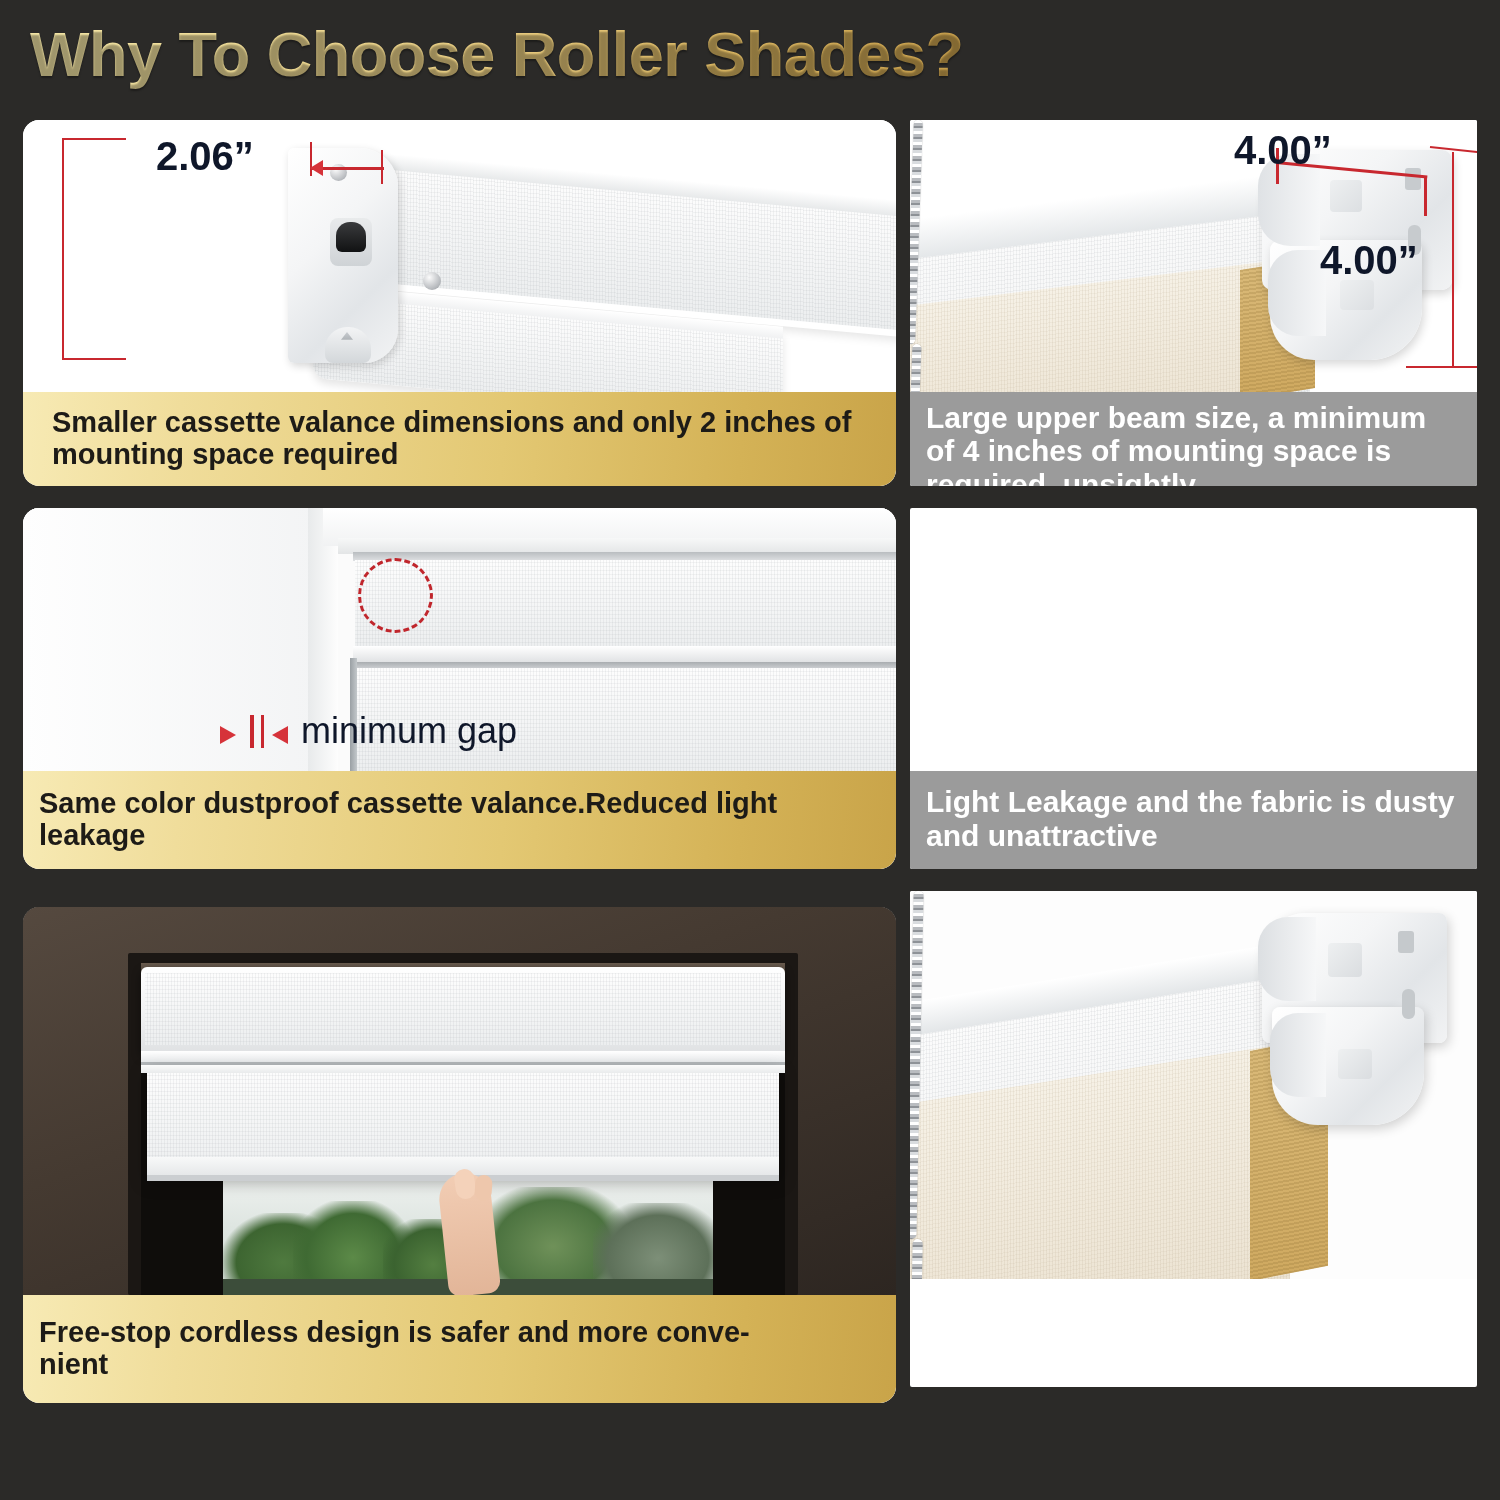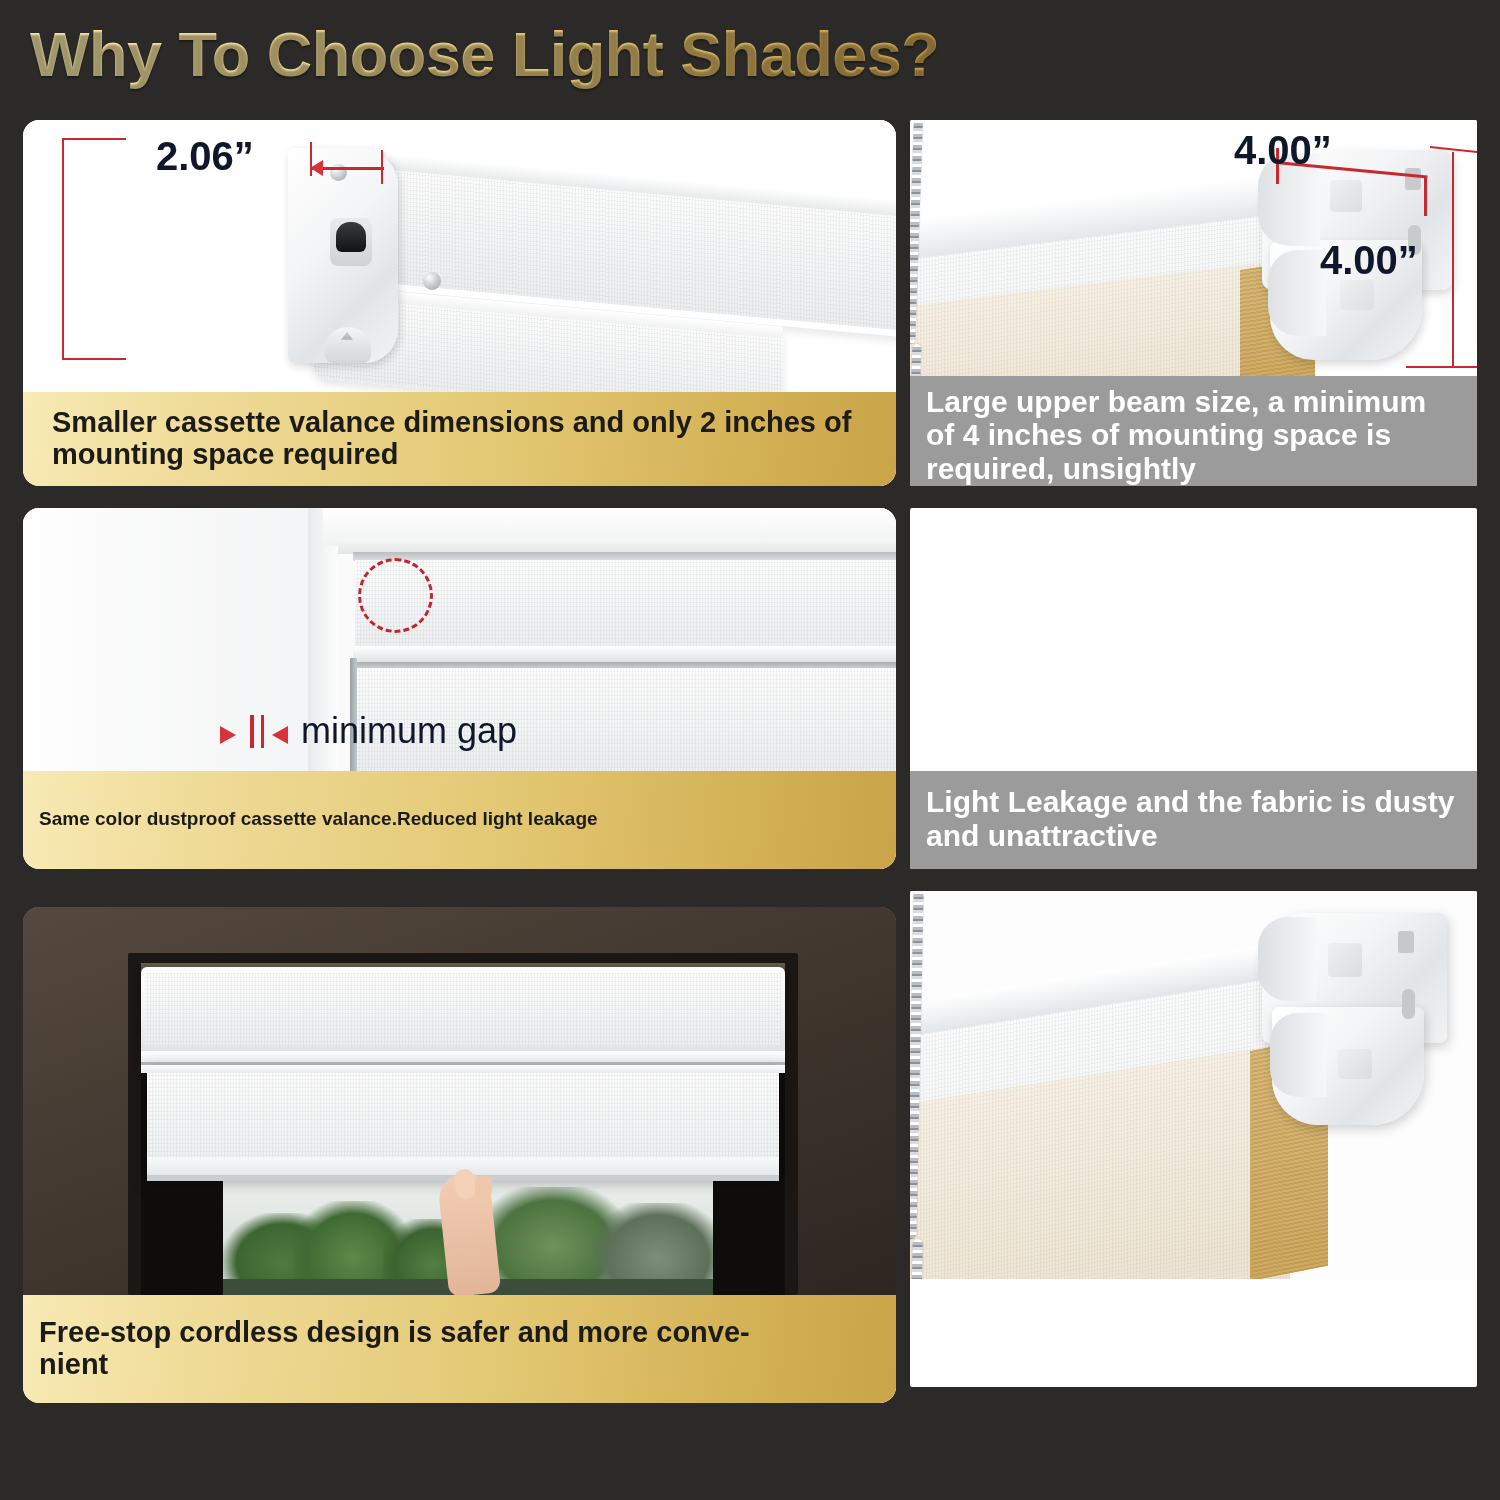--- a/index.html
+++ b/index.html
@@ -77,21 +77,21 @@
   .bead{
     background:
       repeating-linear-gradient(180deg,#ffffff 0 3px,#b9bcc0 3px 6px,#8e9297 6px 8px,#d9dcdf 8px 11px);
     border-radius:5px;
     box-shadow:0 0 1px rgba(0,0,0,.4);
   }
 </style>
 </head>
 <body>
 
-<div class="page-title">Why To Choose Light Shades?</div>
+<div class="page-title">Why To Choose Roller Shades?</div>
 
 <div class="grid">
 
   <div class="panel gold" style="left:23px; top:120px; width:873px; height:366px;">
 
     <div class="photo" style="height:272px;">
 
       <div class="art" style="left:275px; top:32px; width:700px; height:130px; transform:skewY(5.2deg); transform-origin:left top;
            border-radius:6px 10px 10px 4px; box-shadow:0 4px 10px rgba(0,0,0,.10);"></div>
       <div class="art fab-white" style="left:280px; top:34px; width:690px; height:122px; transform:skewY(5.2deg); transform-origin:left top;
@@ -171,21 +171,21 @@
       <div class="tick" style="left:514px; top:56px; width:3px; height:40px;"></div>
       <div class="dim-line" style="left:366px; top:41px; width:152px; height:3px; transform:rotate(5.5deg); transform-origin:left center;"></div>
       <div class="dim-txt" style="left:324px; top:8px; font-size:40px;">4.00”</div>
 
       <div class="dim-line" style="left:542px; top:32px; width:2px; height:215px;"></div>
       <div class="dim-line" style="left:520px; top:26px; width:48px; height:2px; transform:rotate(6deg); transform-origin:left center;"></div>
       <div class="dim-line" style="left:496px; top:246px; width:72px; height:2px;"></div>
       <div class="dim-txt" style="left:410px; top:118px; font-size:40px;">4.00”</div>
     </div>
 
-    <div class="caption gray" style="top:256px; height:120px; font-size:30px;">Large upper beam size, a minimum of 4 inches of mounting space is required, unsightly</div>
+    <div class="caption gray" style="top:272px; height:120px; font-size:30px;">Large upper beam size, a minimum of 4 inches of mounting space is required, unsightly</div>
   </div>
 
   <div class="panel gold" style="left:23px; top:508px; width:873px; height:361px;">
 
     <div class="photo" style="height:263px; background:#fbfbfb;">
 
       <div class="art" style="left:0; top:0; width:300px; height:263px; background:linear-gradient(90deg,#fefefe,#f3f4f5);"></div>
       <div class="art" style="left:285px; top:0; width:30px; height:263px; background:linear-gradient(90deg,#e8eaeb,#fdfdfd);"></div>
       <div class="art" style="left:300px; top:0; width:573px; height:38px; background:linear-gradient(180deg,#ffffff,#f1f2f3);"></div>
       <div class="art" style="left:315px; top:30px; width:558px; height:16px; background:linear-gradient(180deg,#f7f8f8,#e3e5e6);"></div>
@@ -203,21 +203,21 @@
 
       <div class="dashed-circle" style="left:335px; top:50px; width:75px; height:75px;"></div>
 
       <div class="arrow-r" style="left:197px; top:218px;"></div>
       <div class="dim-line" style="left:227px; top:207px; width:4px; height:33px;"></div>
       <div class="dim-line" style="left:238px; top:207px; width:3px; height:33px;"></div>
       <div class="arrow-l" style="left:249px; top:218px;"></div>
       <div class="dim-txt" style="left:278px; top:202px; font-size:36px; font-weight:normal;">minimum gap</div>
     </div>
 
-    <div class="caption gold" style="top:263px; height:98px; font-size:19px;">Same color dustproof cassette valance.Reduced light leakage</div>
+    <div class="caption gold" style="top:263px; height:98px; font-size:29px;">Same color dustproof cassette valance.Reduced light leakage</div>
   </div>
 
   <div class="panel gray" style="left:910px; top:508px; width:567px; height:361px;">
 
 
     <div class="caption gray" style="top:263px; height:98px; font-size:30px;">Light Leakage and the fabric is dusty and unattractive</div>
   </div>
 
   <div class="panel gold" style="left:23px; top:891px; width:873px; height:496px;margin-top:16px;">
 

